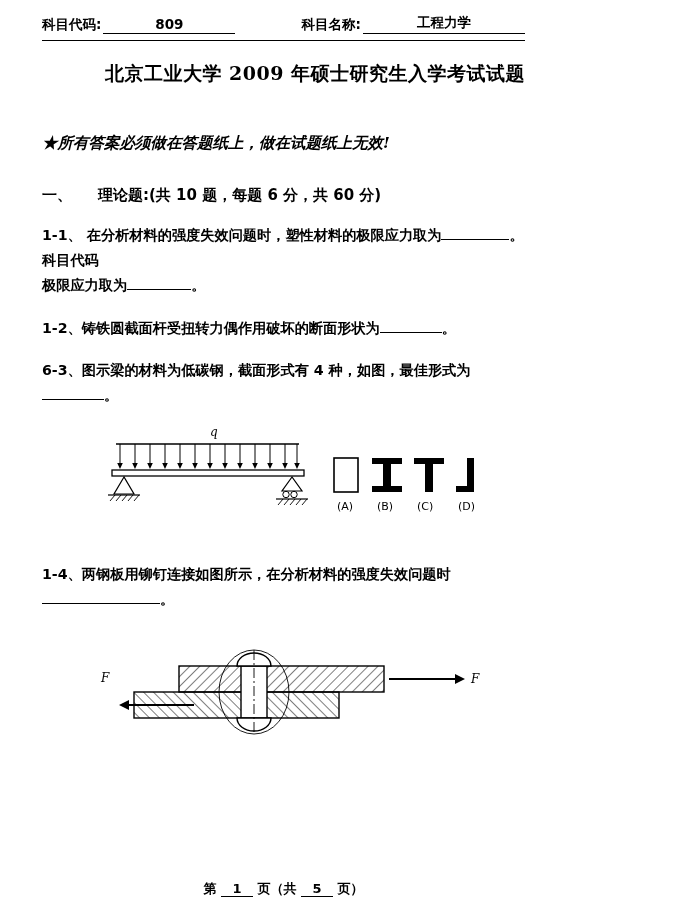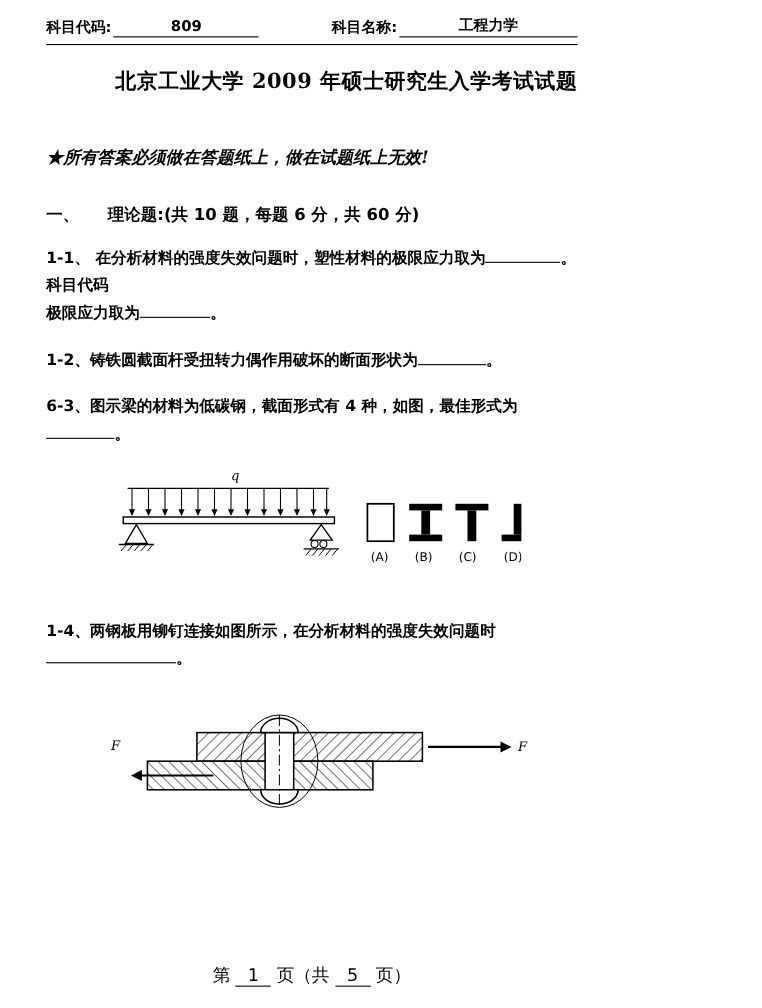--- a/index.html
+++ b/index.html
@@ -109,22 +109,22 @@
   }
   .fig-rivet svg { display: block; margin: 0 auto; }
 
   
   .footer {
     position: absolute;
     left: 0;
     right: 0;
     bottom: 18px;
     text-align: center;
-    font-size: 16px;
-    font-weight: normal;
+    font-size: 13px;
+    font-weight: bold;
   }
   .footer .u {
     display: inline-block;
     border-bottom: 1px solid #000;
     min-width: 26px;
     text-align: center;
     padding: 0 3px;
   }
 </style>
 </head>

